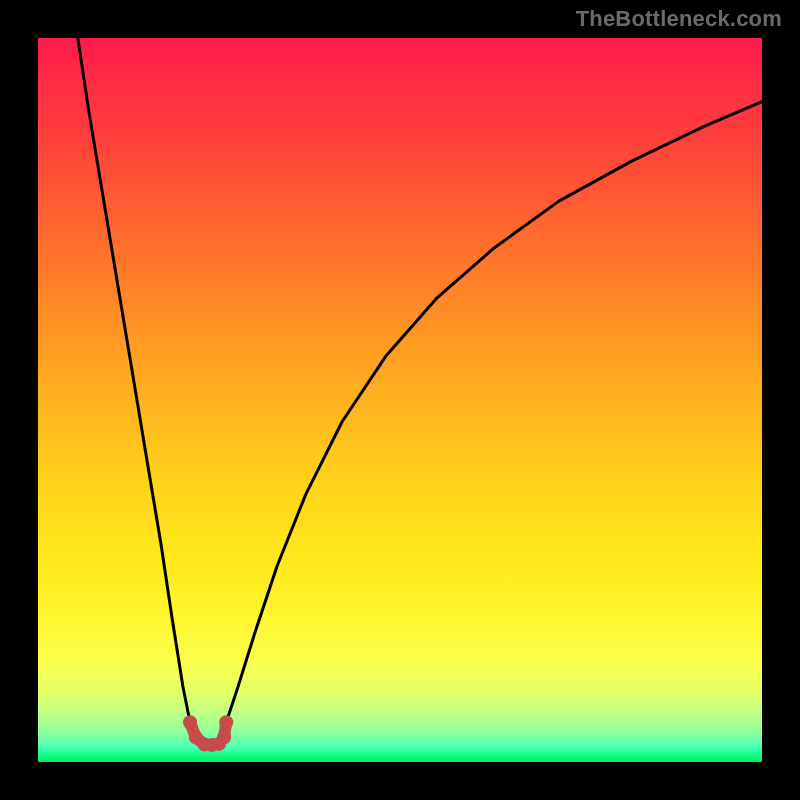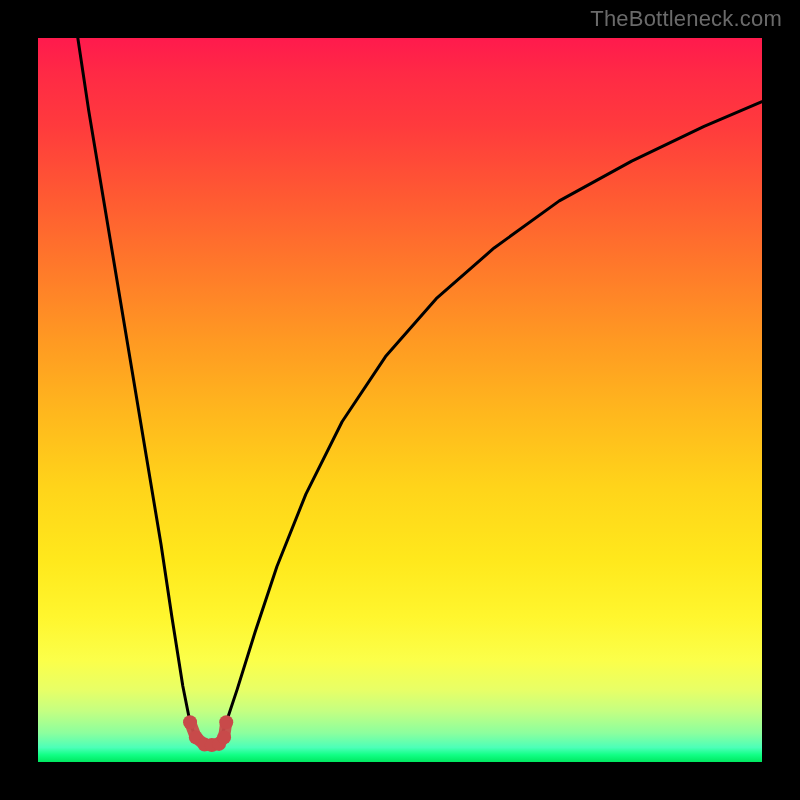--- a/index.html
+++ b/index.html
@@ -48,21 +48,21 @@
       #12ff86 99%,
       #00e860 100%
     );
   }
   .attribution {
     position: absolute;
     top: 6px;
     right: 18px;
     color: #6a6a6a;
     font-size: 22px;
-    font-weight: 400;
+    font-weight: 700;
     letter-spacing: 0.2px;
     user-select: none;
   }
   svg.curve {
     position: absolute;
     inset: 0;
   }
 </style>
 </head>
 <body>

